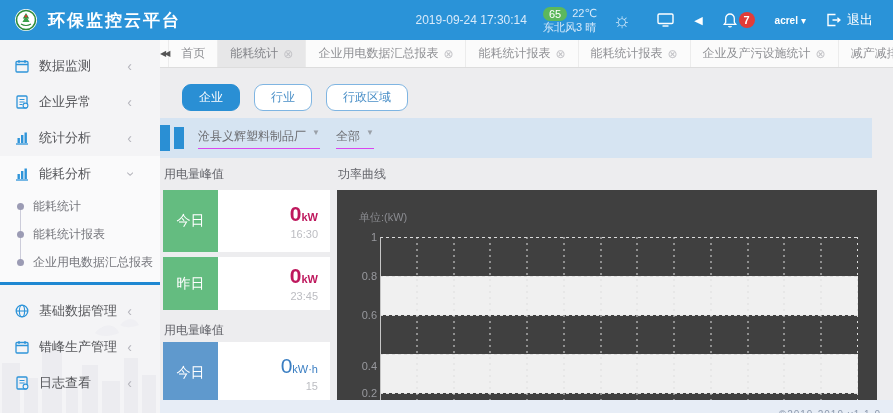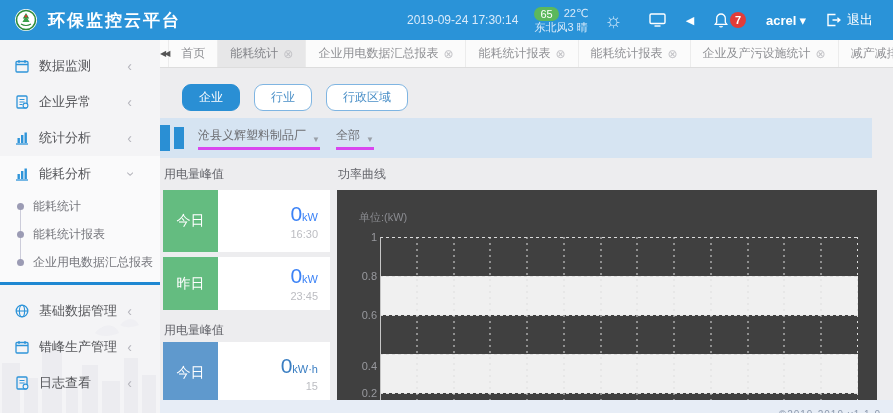--- a/index.html
+++ b/index.html
@@ -15,21 +15,21 @@
   .hdr-right { margin-left:auto; display:flex; align-items:center; gap:16px; }
   .hdr-datetime { font-size:12px; color:#d8eafa; }
   .weather { display:flex; flex-direction:column; font-size:11px; color:#d8eafa; line-height:13px; }
   .weather-top { display:flex; align-items:center; gap:5px; }
   .aqi-badge { background:#5cb85c; color:#fff; border-radius:8px; padding:0 6px; font-size:11px; line-height:14px; }
   .sun-icon { font-size:20px; color:#cfe7fa; margin-right:10px; }
   .hdr-icons { display:flex; align-items:center; gap:20px; margin-right:6px; }
   .bell-wrap { display:flex; align-items:flex-start; gap:2px; }
   .badge { background:#e23c39; color:#fff; min-width:16px; height:16px; border-radius:8px;
            font-size:11px; font-weight:bold; display:flex; align-items:center; justify-content:center; padding:0 4px; }
-  .user { font-size:13px; font-weight:bold; display:flex; align-items:flex-end; gap:3px; cursor:pointer; }
+  .user { font-size:10px; font-weight:bold; display:flex; align-items:flex-end; gap:3px; cursor:pointer; }
   .logout { display:flex; align-items:center; gap:6px; font-size:13px; cursor:pointer; }
   .spk-icon { font-size:11px; color:#fff; }
 
   
   .sidebar { position:absolute; left:0; top:40px; width:160px; height:373px; background:#f4f4f6; overflow:hidden; }
   .menu-item { height:36px; display:flex; align-items:center; padding-left:15px; position:relative;
                font-size:13px; color:#55565a; cursor:pointer; }
   .menu-item .mi-label { margin-left:10px; }
   .chev { position:absolute; right:28px; color:#b5b5bc; font-size:14px; line-height:1; }
   .chev.down { transform:rotate(-90deg); }
@@ -61,38 +61,38 @@
   .scope-btn { height:27px; padding:0 16px; border:1px solid #7fb5e2; border-radius:9px; background:#fff;
                color:#4a8fc7; font-size:12px; display:flex; align-items:center; cursor:pointer; }
   .scope-btn.active { background:#2a8fd4; border-color:#2a8fd4; color:#fff; }
 
   
   .filterbar { position:absolute; left:0; top:78px; width:712px; height:40px; background:#d6e4f2;
                display:flex; align-items:center; }
   .fbar { width:10px; background:#2a8fd4; }
   .fbar.b1 { height:26px; margin-right:4px; }
   .fbar.b2 { height:22px; }
-  .select { display:flex; align-items:flex-end; gap:6px; border-bottom:3px solid #d946ef; padding-bottom:3px;
+  .select { display:flex; align-items:flex-start; gap:6px; border-bottom:1px solid #d946ef; padding-bottom:3px;
             font-size:12px; color:#6d6e72; cursor:pointer; }
   .select .caret { font-size:8px; color:#9aa0a8; }
   .sel-company { margin-left:14px; }
   .sel-scope { margin-left:16px; }
 
   
   .sec-label { position:absolute; font-size:12px; color:#63646a; }
 
   
   .peak-card { position:absolute; left:3px; width:167px; background:#fff; display:flex; }
   .peak-tag { width:55px; display:flex; align-items:center; justify-content:center; color:#fff; font-size:14px; }
   .peak-tag.green { background:#64bc80; }
   .peak-tag.blue { background:#5f99cd; }
   .peak-body { flex:1; display:flex; flex-direction:column; align-items:flex-end; justify-content:center;
                padding-right:12px; line-height:1.15; }
   .peak-val { font-size:21px; }
-  .peak-val.green { color:#3b82f6; }
+  .peak-val.green { color:#be185d;font-weight:bold; }
   .peak-val.blue { color:#3a7ec2; }
   .peak-unit { font-size:11px; }
   .peak-time { font-size:11px; color:#bcbdc2; margin-top:2px; }
 
   
   .chart-card { position:absolute; left:177px; top:150px; width:540px; height:210px; background:#404040; }
   .unit-label { position:absolute; left:22px; top:20px; font-size:11px; color:#8a8b90; }
   .ytick { position:absolute; width:30px; right:auto; text-align:right; font-size:11px; color:#98999e; }
   .plot { position:absolute; left:43px; top:47px; }
 

